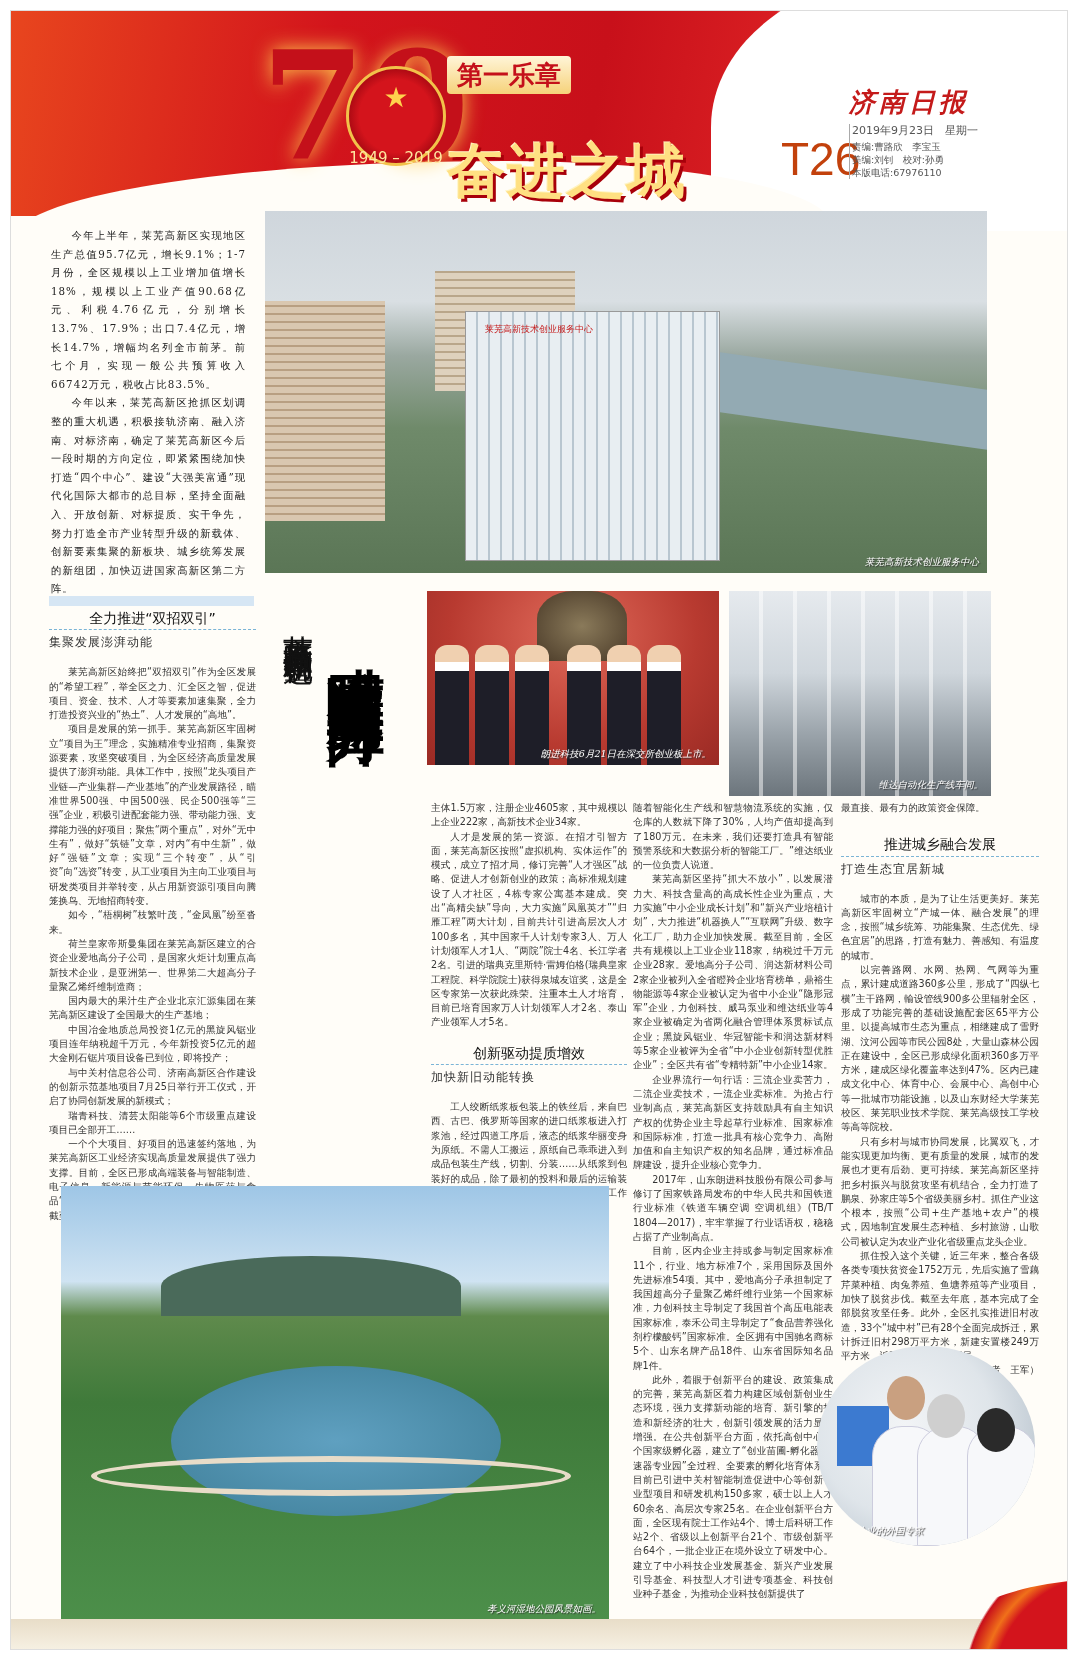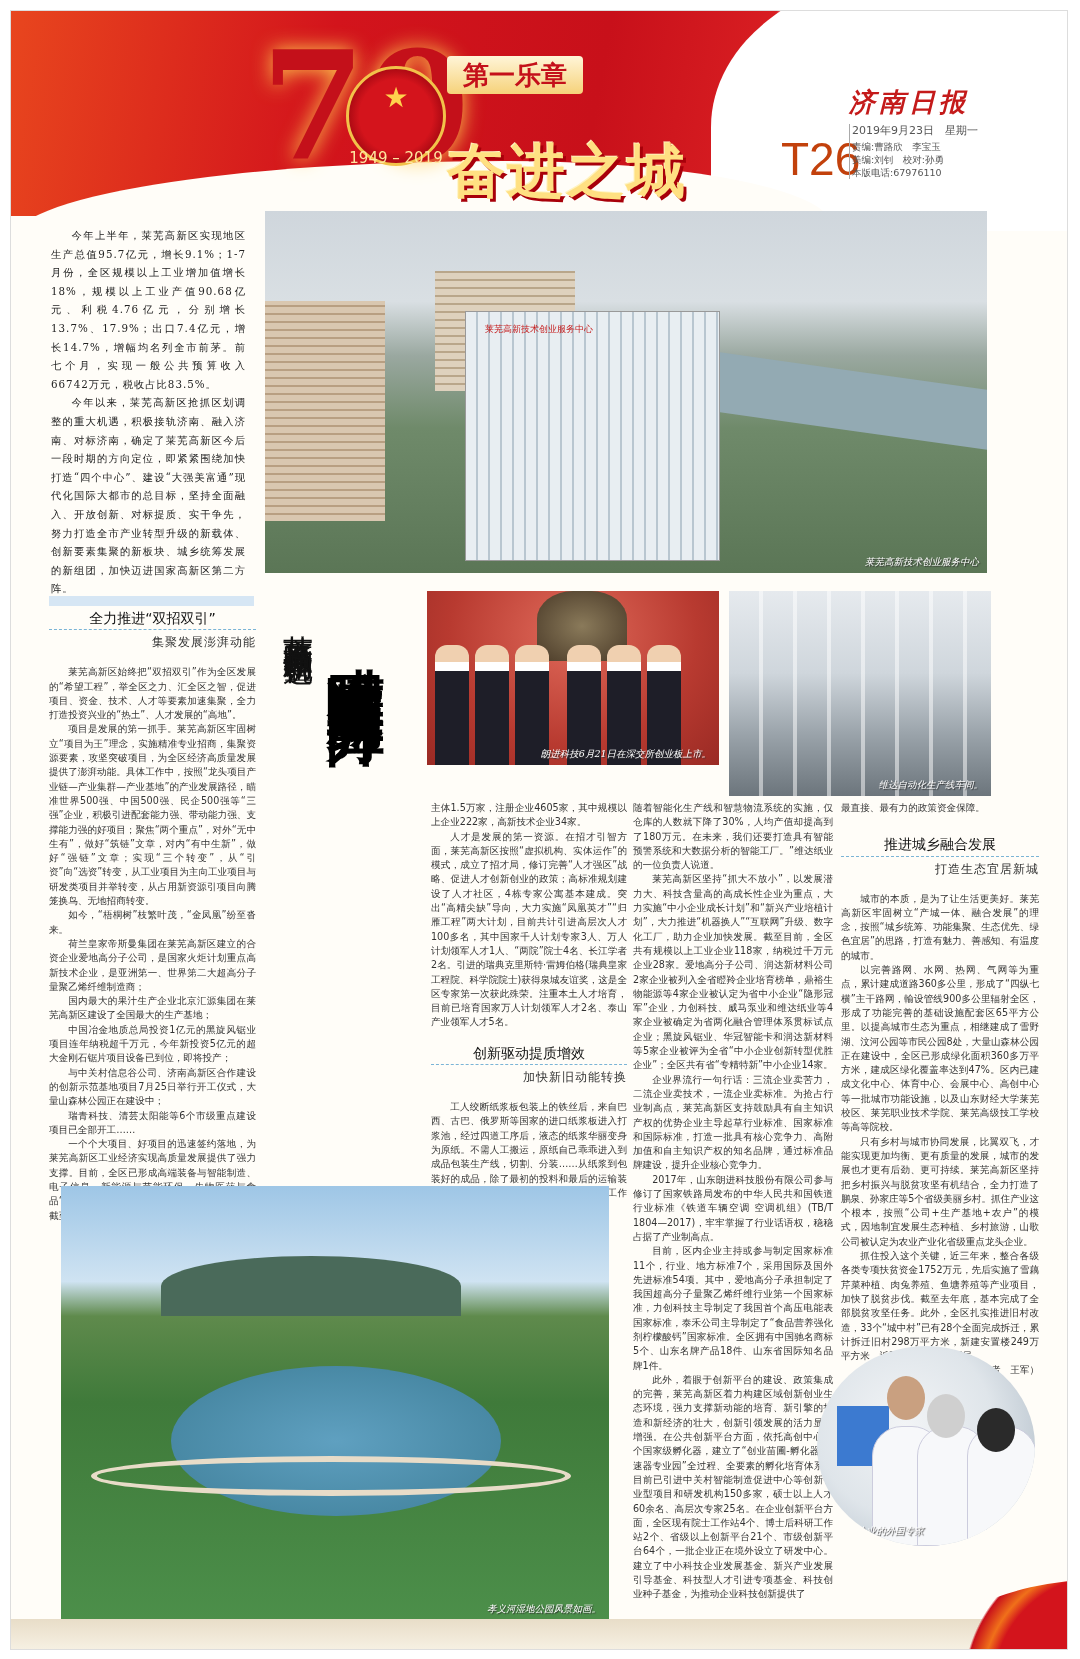--- a/index.html
+++ b/index.html
@@ -8,32 +8,32 @@
 
   
   .mast { position: absolute; left: 0; top: 0; width: 1058px; height: 205px; }
   .mast-bg { position: absolute; inset: 0; background: linear-gradient(100deg, #e8461e 0%, #d3141c 30%, #c8101a 55%, #d81e22 70%, #ffffff 71%); }
   .mast-wave { position: absolute; left: 0; top: 150px; width: 820px; height: 80px; background: #fffdf8; border-radius: 60% 40% 0 0 / 100% 80% 0 0; }
   .mast-wave2 { position: absolute; left: 700px; top: -40px; width: 420px; height: 260px; background: #fff; border-radius: 50% 0 0 0 / 60% 0 0 0; }
   .seventy { position: absolute; left: 250px; top: 20px; font: bold 150px/1 "DejaVu Serif", serif; color: #c4101a; text-shadow: 0 0 20px #ffcf50; }
   .emblem { position: absolute; left: 335px; top: 55px; width: 100px; height: 100px; border-radius: 50%; background: radial-gradient(#d4141c 55%, #b00b14 70%); border: 3px solid #f2c24a; color: #ffd34d; text-align: center; }
   .emblem .star { font-size: 28px; display: block; margin-top: 12px; }
   .emblem .years { font-size: 15px; display: block; margin-top: 35px; color: #ffe6a0; }
-  .chapter { position: absolute; left: 436px; top: 45px; background: linear-gradient(#fff5d8, #f6d27a); color: #c4101a; font: bold 26px/1 "DejaVu Serif", serif; padding: 6px 16px; border-radius: 4px; }
+  .chapter { position: absolute; left: 436px; top: 45px; background: linear-gradient(#fff5d8, #f6d27a); color: #c4101a; font: bold 26px/1 "DejaVu Serif", serif; padding: 6px 10px; border-radius: 4px; }
   .bigtitle { position: absolute; left: 436px; top: 95px; font: bold 58px/1 "DejaVu Sans", sans-serif; color: #ffe082; text-shadow: 3px 3px 0 #a8000a, -1px -1px 0 #fff3c0; letter-spacing: 2px; margin-top: 36px; }
   .pageno { position: absolute; left: 770px; top: 125px; font: 46px/1 "Liberation Sans", sans-serif; color: #c2410c; }
   .paper { position: absolute; left: 838px; top: 78px; font: italic bold 26px/1 "DejaVu Serif", serif; color: #c41a1a; letter-spacing: 4px; }
   .meta { position: absolute; left: 838px; top: 113px; border-left: 1px solid #aaa; padding-left: 2px; font-size: 9.5px; color: #555; line-height: 13px; }
 
   
   .col { position: absolute; font-size: 9.6px; line-height: 14.3px; color: #333; text-align: justify; }
   .col p { text-indent: 2em; }
   .serif { font-family: "DejaVu Serif", serif; color: #222; font-size: 10.3px; line-height: 18.6px; letter-spacing: 1px; }
   .sec-head { text-align: center; font-size: 14px; color: #111; padding-bottom: 4px; border-bottom: 1px dashed #7ab4d6; margin-bottom: 4px; }
-  .sec-sub { text-align: right; font: 12px "DejaVu Serif", serif; color: #333; margin-bottom: 14px; letter-spacing: 1px; }
+  .sec-sub { text-align: left; font: 12px "DejaVu Serif", serif; color: #333; margin-bottom: 14px; letter-spacing: 1px; }
   .blue-bar { position: absolute; left: 38px; top: 585px; width: 205px; height: 10px; background: #d6e6f4; }
   .byline { text-align: right; font-family: "DejaVu Serif", serif; }
 
   
   .photo { position: absolute; overflow: hidden; }
   .cap { position: absolute; right: 8px; bottom: 4px; font: italic 9.5px "DejaVu Serif", serif; color: #fff; text-shadow: 1px 1px 1px #333; }
   .ph-main { left: 254px; top: 200px; width: 722px; height: 362px; background: linear-gradient(180deg, #cfd6dc 0%, #d9dfe3 25%, #9aa8a0 40%, #6f8a6a 60%, #5b7656 100%); }
   .ph-main .tower { position: absolute; left: 200px; top: 100px; width: 255px; height: 250px; background: repeating-linear-gradient(90deg, #e8eef2 0 10px, #b8c6d0 10px 12px); border: 1px solid #999; }
   .ph-main .bldgA { position: absolute; left: 0; top: 90px; width: 120px; height: 220px; background: repeating-linear-gradient(0deg, #d9c7b0 0 6px, #b89f82 6px 8px); }
   .ph-main .bldgB { position: absolute; left: 170px; top: 60px; width: 140px; height: 120px; background: repeating-linear-gradient(0deg, #ded1bd 0 6px, #b9a68a 6px 8px); }
@@ -105,21 +105,21 @@
 
   <div class="col" style="left:38px;top:600px;width:207px;">
     <div class="sec-head">全力推进“双招双引”</div>
     <div class="sec-sub">集聚发展澎湃动能</div>
     <p>莱芜高新区始终把“双招双引”作为全区发展的“希望工程”，举全区之力、汇全区之智，促进项目、资金、技术、人才等要素加速集聚，全力打造投资兴业的“热土”、人才发展的“高地”。</p>
     <p>项目是发展的第一抓手。莱芜高新区牢固树立“项目为王”理念，实施精准专业招商，集聚资源要素，攻坚突破项目，为全区经济高质量发展提供了澎湃动能。具体工作中，按照“龙头项目产业链—产业集群—产业基地”的产业发展路径，瞄准世界500强、中国500强、民企500强等“三强”企业，积极引进配套能力强、带动能力强、支撑能力强的好项目；聚焦“两个重点”，对外“无中生有”，做好“筑链”文章，对内“有中生新”，做好“强链”文章；实现“三个转变”，从“引资”向“选资”转变，从工业项目为主向工业项目与研发类项目并举转变，从占用新资源引项目向腾笼换鸟、无地招商转变。</p>
     <p>如今，“梧桐树”枝繁叶茂，“金凤凰”纷至沓来。</p>
     <p>荷兰皇家帝斯曼集团在莱芜高新区建立的合资企业爱地高分子公司，是国家火炬计划重点高新技术企业，是亚洲第一、世界第二大超高分子量聚乙烯纤维制造商；</p>
     <p>国内最大的果汁生产企业北京汇源集团在莱芜高新区建设了全国最大的生产基地；</p>
     <p>中国冶金地质总局投资1亿元的黑旋风锯业项目连年纳税超千万元，今年新投资5亿元的超大金刚石锯片项目设备已到位，即将投产；</p>
-    <p>与中关村信息谷公司、济南高新区合作建设的创新示范基地项目7月25日举行开工仪式，大量山森林公园正在建设中；</p>
+    <p>与中关村信息谷公司、济南高新区合作建设的创新示范基地项目7月25日举行开工仪式，开启了协同创新发展的新模式；</p>
     <p>瑞青科技、清芸太阳能等6个市级重点建设项目已全部开工……</p>
     <p>一个个大项目、好项目的迅速签约落地，为莱芜高新区工业经济实现高质量发展提供了强力支撑。目前，全区已形成高端装备与智能制造、电子信息、新能源与节能环保、生物医药与食品“四大主导产业”，构筑起了高端产业集聚地。截至目前，全区有各类市场</p>
   </div>
 
   <div class="vtitle vt-sub">莱芜高新抢抓区划调整机遇</div>
   <div class="vtitle vt-main">瞄准国家高新区第二方阵</div>
 
   <div class="photo ph-bell">
     <div class="bell"></div>
     <div class="ppl" style="left:8px;"></div>

